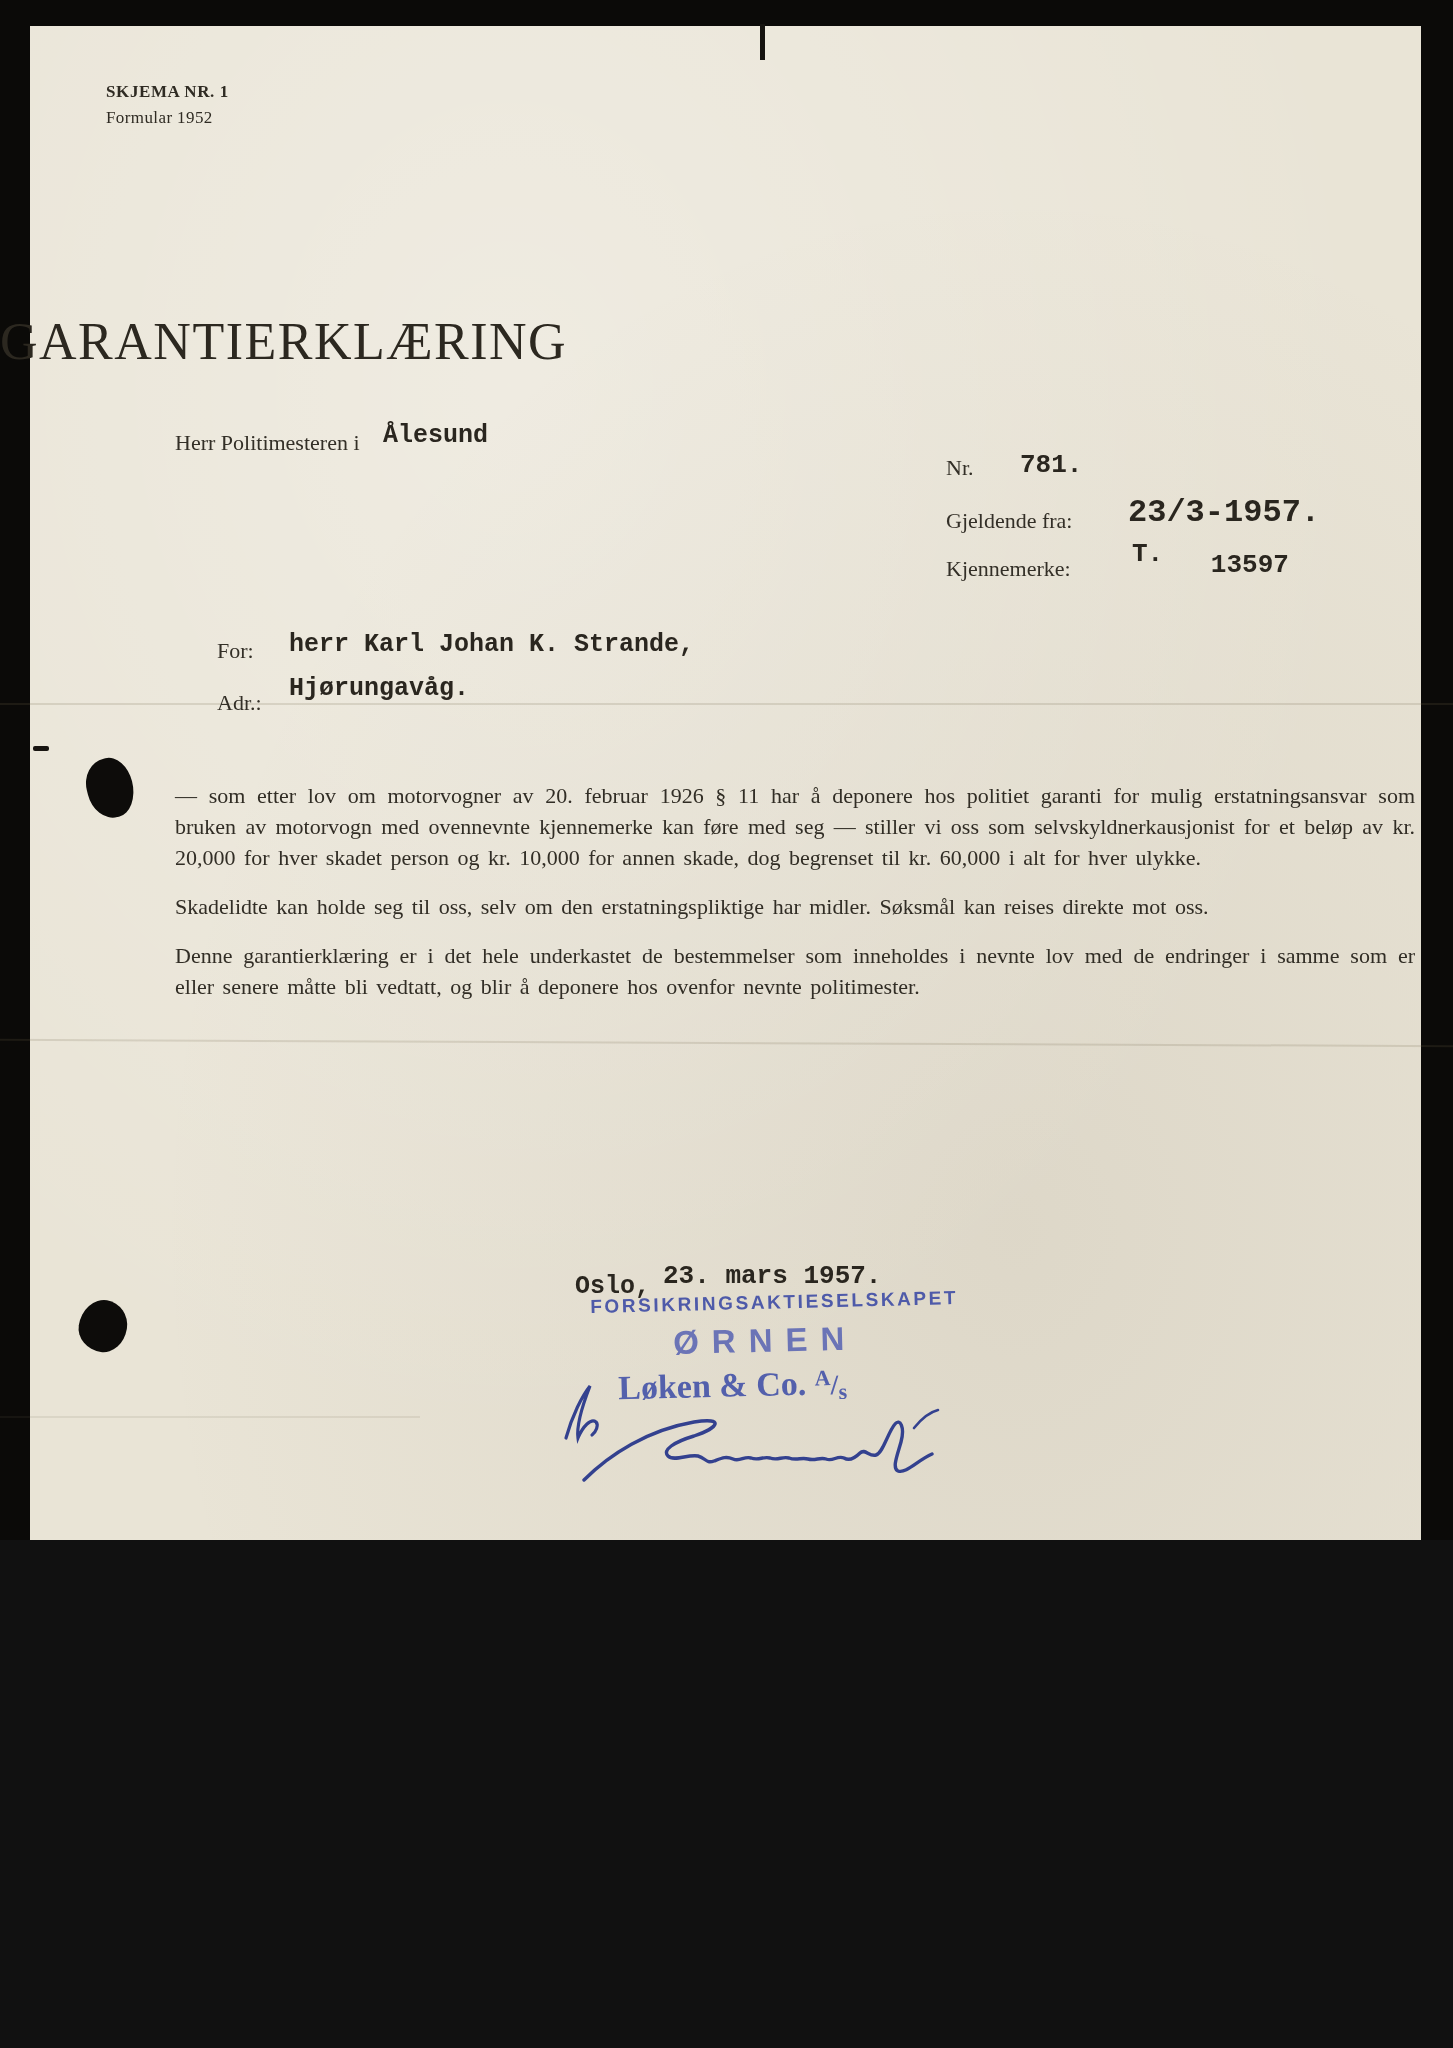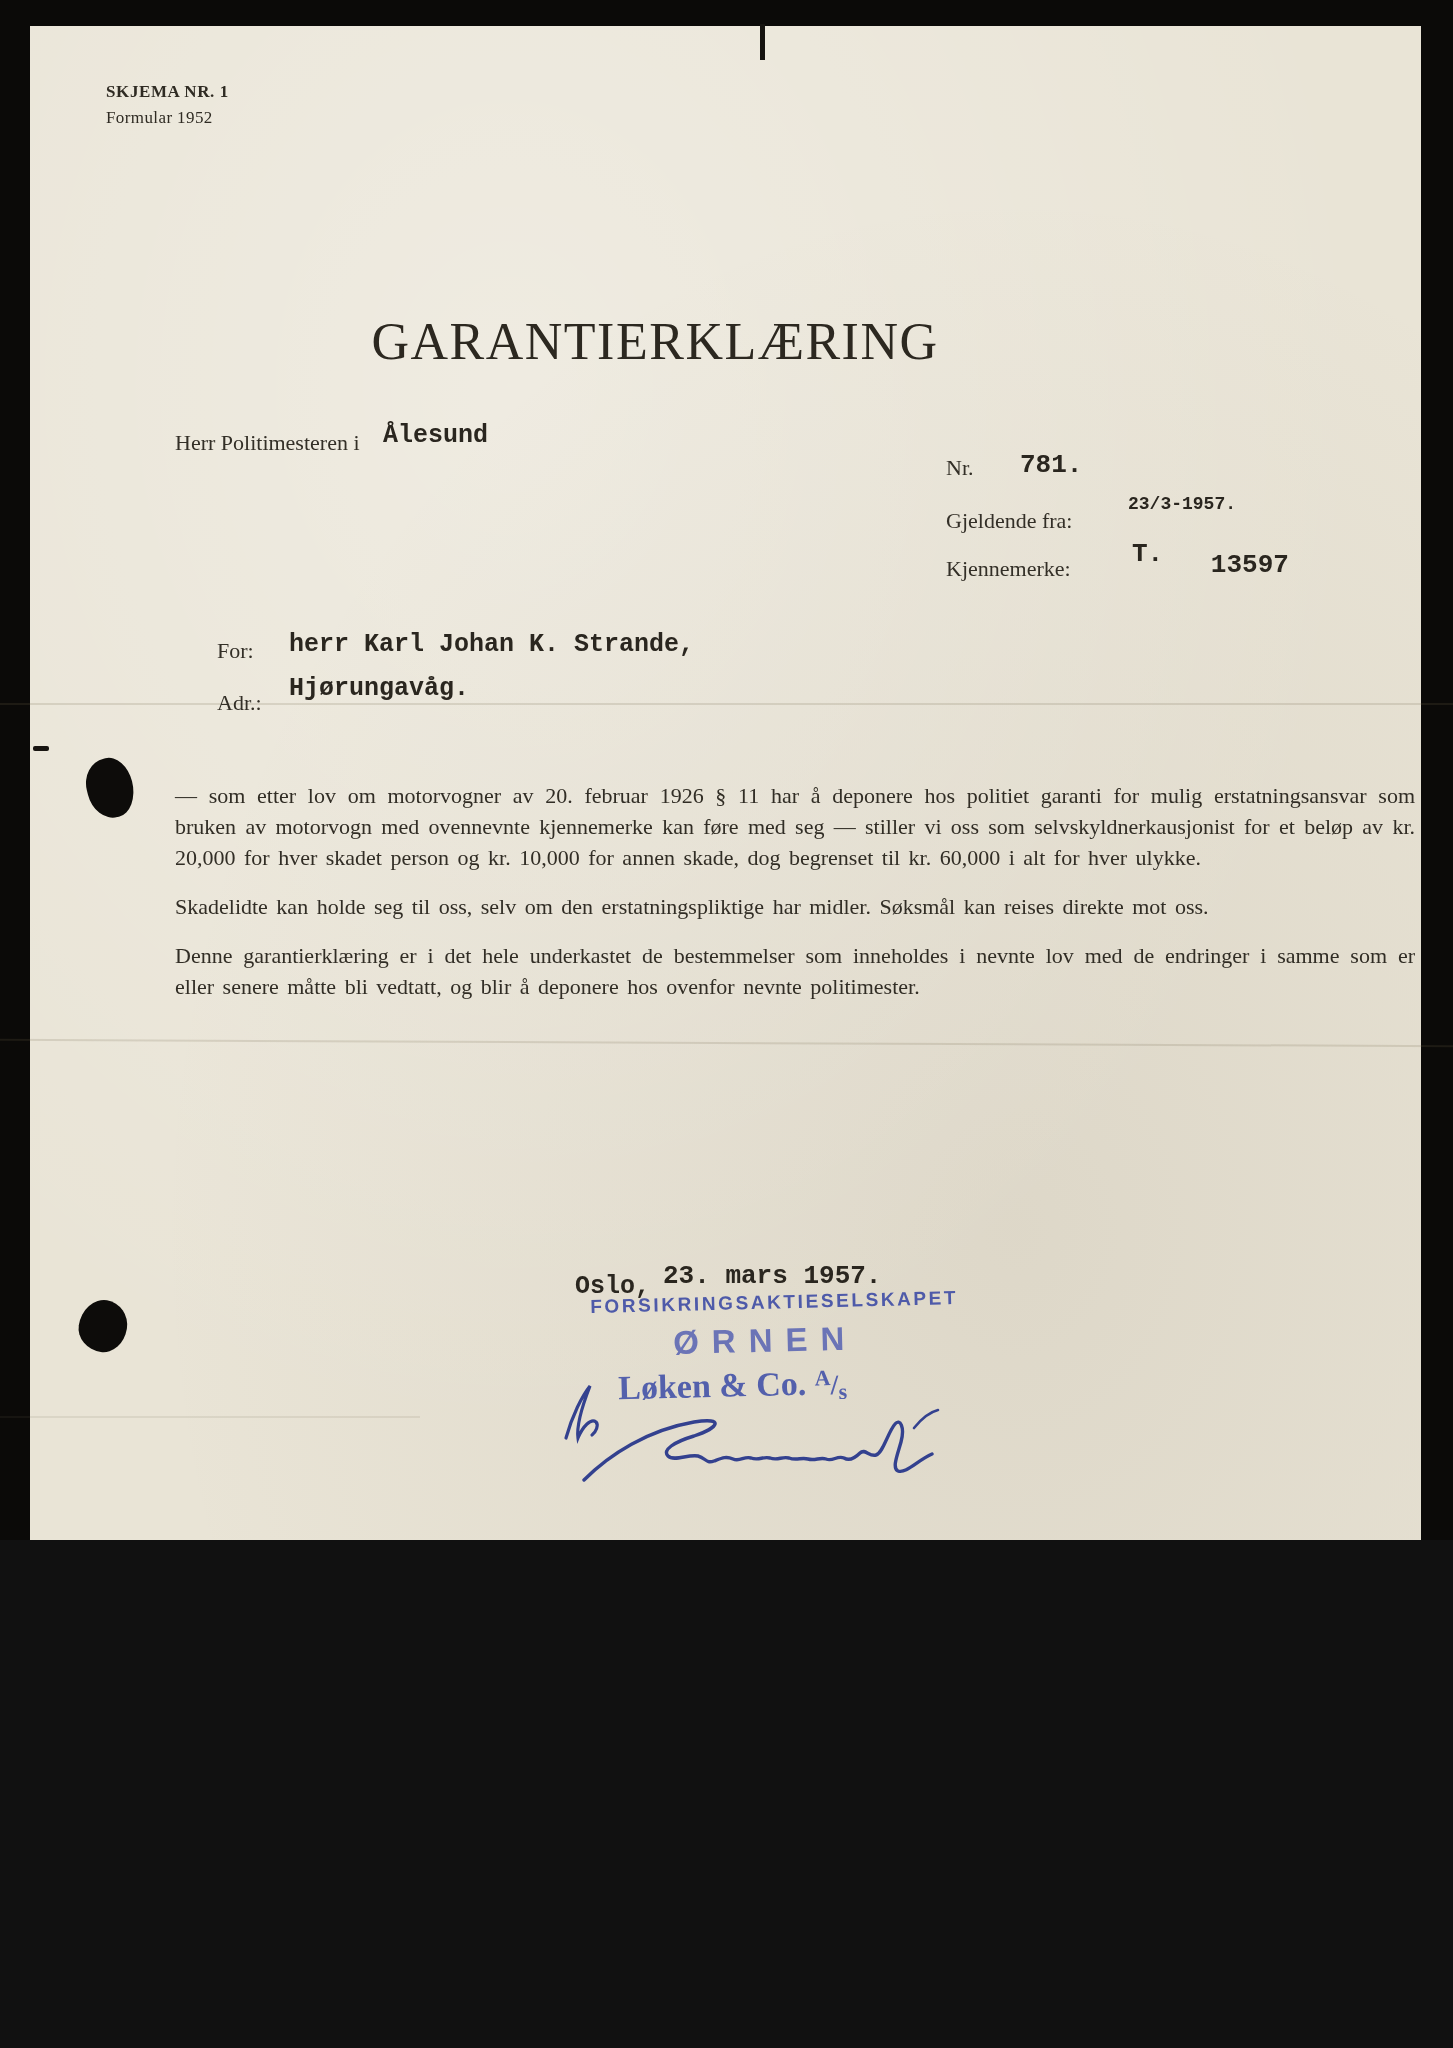--- a/index.html
+++ b/index.html
@@ -27,30 +27,30 @@
   .crease{position:absolute;left:0;width:1453px;height:2px;background:rgba(115,103,80,0.18);}
   .crease-2{transform:rotate(0.25deg);}
   .crease-soft{background:rgba(115,103,80,0.12);}
   
   .hole{position:absolute;background:#0d0c0a;}
   .hole-1{left:87px;top:758px;width:46px;height:60px;border-radius:54% 46% 48% 52%/46% 50% 54% 50%;transform:rotate(-14deg);}
   .hole-2{left:79px;top:1300px;width:48px;height:52px;border-radius:50% 50% 46% 54%/56% 48% 52% 44%;transform:rotate(9deg);}
   
   .form-id{left:106px;top:82px;font-size:17px;font-weight:bold;letter-spacing:.6px;}
   .form-year{left:106px;top:108px;font-size:17px;letter-spacing:.4px;}
-  .doc-title{left:0;top:312px;width:1310px;text-align:center;font-size:52px;letter-spacing:1.5px;color:#2c2820;}
+  .doc-title{left:0;top:312px;width:1310px;text-align:left;font-size:52px;letter-spacing:1.5px;color:#2c2820;}
   
   .serif-label{font-size:22px;color:#332f27;}
   .mono{font-family:"Liberation Mono", monospace;font-weight:bold;color:#2a261f;}
   .recipient-label{left:175px;top:430px;}
   .recipient-value{left:383px;top:421px;font-size:25px;}
   .nr-label{left:946px;top:455px;}
   .nr-value{left:1020px;top:450px;font-size:26px;}
   .valid-label{left:946px;top:508px;}
-  .valid-value{left:1128px;top:494px;font-size:18px;}
+  .valid-value{left:1128px;top:494px;font-size:32px;}
   .plate-label{left:946px;top:556px;}
   .plate-value{left:1132px;top:546px;font-size:26px;}
   .plate-prefix{display:inline-block;transform:translateY(-7px);}
   .plate-number{display:inline-block;margin-left:32px;transform:translateY(4px);}
   .for-label{left:217px;top:638px;}
   .for-value{left:289px;top:630px;font-size:25px;}
   .adr-label{left:217px;top:690px;}
   .adr-value{left:289px;top:674px;font-size:25px;}
   
   .body-text{left:175px;top:780px;width:1240px;}

